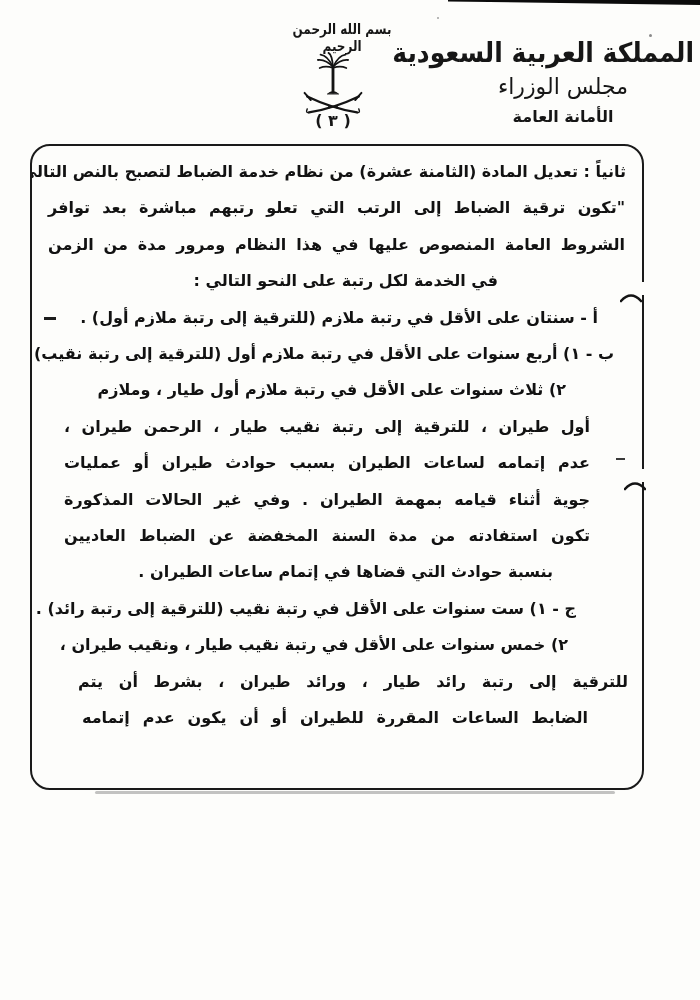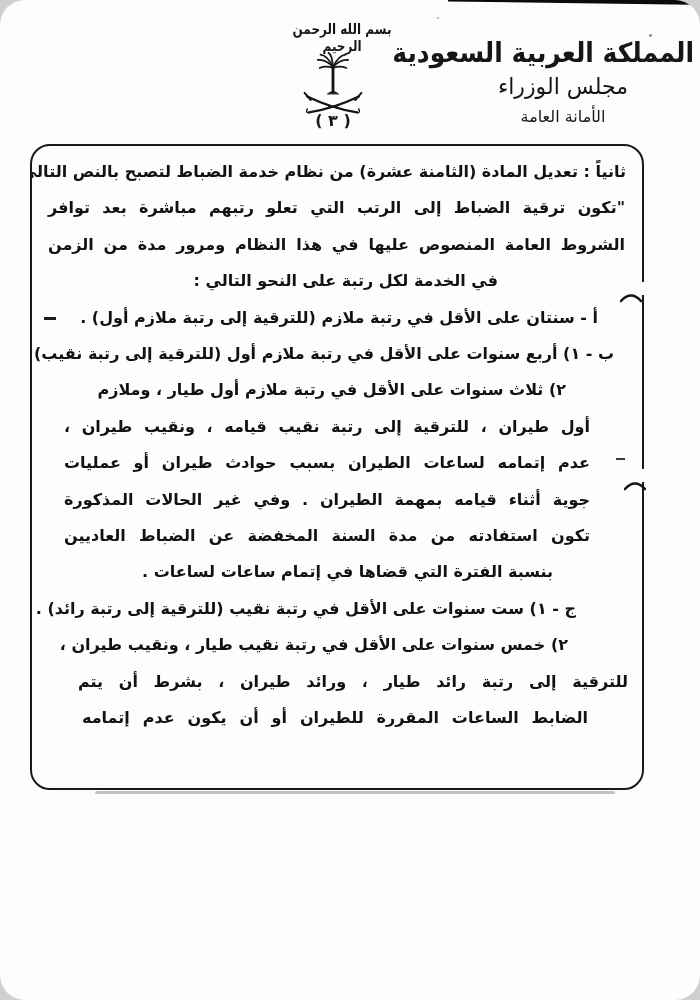--- a/index.html
+++ b/index.html
@@ -1,19 +1,19 @@
 <!DOCTYPE html>
 <html><head>
 <meta charset="utf-8">
 <style>
   html,body{margin:0;padding:0;background:#cfcfcf;}
   .page{
     position:relative;width:700px;height:1000px;margin:0 auto;
     background:#fdfdfb;overflow:hidden;
-    font-family:"DejaVu Sans",sans-serif;color:#161616;border-radius:25px;
+    font-family:"DejaVu Sans",sans-serif;color:#161616;
   }
   
   .top-wedge{position:absolute;top:0;right:0;width:252px;height:5px;background:#0b0b0b;
     clip-path:polygon(0 0,100% 0,100% 100%,0 30%);}
   .speck{position:absolute;background:#8a8a8a;border-radius:50%;}
   .speck.s1{top:34px;left:649px;width:3px;height:3px;}
   .speck.s2{top:46px;left:688px;width:2px;height:2px;}
   .speck.s3{top:17px;left:437px;width:2px;height:2px;background:#a0a0a0;}
   .dash-left{position:absolute;left:44px;top:317px;width:12px;height:3px;background:#1c1c1c;}
   .dash-right{position:absolute;left:616px;top:458px;width:9px;height:2px;background:#3a3a3a;}
@@ -25,21 +25,21 @@
     background:#2a2a2a;opacity:.28;border-radius:2px;}
   
   .bismillah{position:absolute;top:24px;left:286px;width:112px;text-align:center;
     font-size:12px;font-weight:bold;transform:scaleY(1.2);direction:rtl;}
   .emblem{position:absolute;top:52px;left:300px;width:66px;height:64px;}
   .page-number{position:absolute;top:111px;left:299px;width:68px;text-align:center;
     font-size:16px;font-weight:bold;direction:rtl;}
   .gov{position:absolute;top:38px;right:6px;width:262px;text-align:center;direction:rtl;}
   .gov .kingdom{font-size:25px;font-weight:bold;transform:scaleY(1.08);white-space:nowrap;}
   .gov .agency{font-size:22px;font-weight:normal;margin-top:7px;}
-  .gov .dept{font-size:16px;font-weight:normal;margin-top:8px;letter-spacing:2px;}
+  .gov .dept{font-size:16px;font-weight:bold;margin-top:8px;letter-spacing:2px;}
   
   .doc-box{
     position:absolute;left:30px;top:144px;width:614px;height:646px;
     border:2px solid #1a1a1a;border-radius:20px;box-sizing:border-box;
     padding:8px 14px 0 12px;direction:rtl;overflow:hidden;
   }
   .ln{font-weight:bold;font-size:16px;line-height:36.4px;color:#121212;
     text-align:right;white-space:nowrap;}
   .jst{text-align:justify;text-align-last:justify;white-space:normal;}
   .l1{margin-right:2px;}
@@ -99,25 +99,25 @@
   </div>
 
   <div class="doc-box">
     <div class="ln l1">ثانياً :  تعديل المادة (الثامنة عشرة) من نظام خدمة الضباط لتصبح بالنص التالي :</div>
     <div class="ln l2 jst">"تكون ترقية الضباط إلى الرتب التي تعلو رتبهم مباشرة بعد توافر</div>
     <div class="ln l3 jst">الشروط العامة المنصوص عليها في هذا النظام ومرور مدة من الزمن</div>
     <div class="ln l4">في الخدمة لكل رتبة على النحو التالي :</div>
     <div class="ln l5">أ -  سنتان على الأقل في رتبة ملازم (للترقية إلى رتبة ملازم أول) .</div>
     <div class="ln l6">ب - ١)  أربع سنوات على الأقل في رتبة ملازم أول (للترقية إلى رتبة نقيب) .</div>
     <div class="ln l7">٢)  ثلاث سنوات على الأقل في رتبة ملازم أول طيار ، وملازم</div>
-    <div class="ln l8 jst">أول طيران ، للترقية إلى رتبة نقيب قيامه ، ونقيب طيران ،</div>
+    <div class="ln l8 jst">أول طيران ، للترقية إلى رتبة نقيب طيار ، الرحمن طيران ،</div>
     <div class="ln l10 jst">عدم إتمامه لساعات الطيران بسبب حوادث طيران أو عمليات</div>
     <div class="ln l11 jst">جوية أثناء قيامه بمهمة الطيران . وفي غير الحالات المذكورة</div>
     <div class="ln l12 jst">تكون استفادته من مدة السنة المخفضة عن الضباط العاديين</div>
-    <div class="ln l13">بنسبة الفترة التي قضاها في إتمام ساعات لساعات .</div>
+    <div class="ln l13">بنسبة حوادث التي قضاها في إتمام ساعات الطيران .</div>
     <div class="ln l14">ج - ١)  ست سنوات على الأقل في رتبة نقيب (للترقية إلى رتبة رائد) .</div>
     <div class="ln l15">٢)  خمس سنوات على الأقل في رتبة نقيب طيار ، ونقيب طيران ،</div>
     <div class="ln l16 jst">للترقية إلى رتبة رائد طيار ، ورائد طيران ، بشرط أن يتم</div>
     <div class="ln l17 jst">الضابط الساعات المقررة للطيران أو أن يكون عدم إتمامه</div>
   </div>
 
   <span class="border-gap g1"></span>
   <span class="border-gap g2"></span>
   <svg class="joint j1" viewBox="0 0 22 10">
     <path d="M1 8 Q11 -3 21 8" stroke="#141414" stroke-width="2.6" fill="none" stroke-linecap="round"></path>

